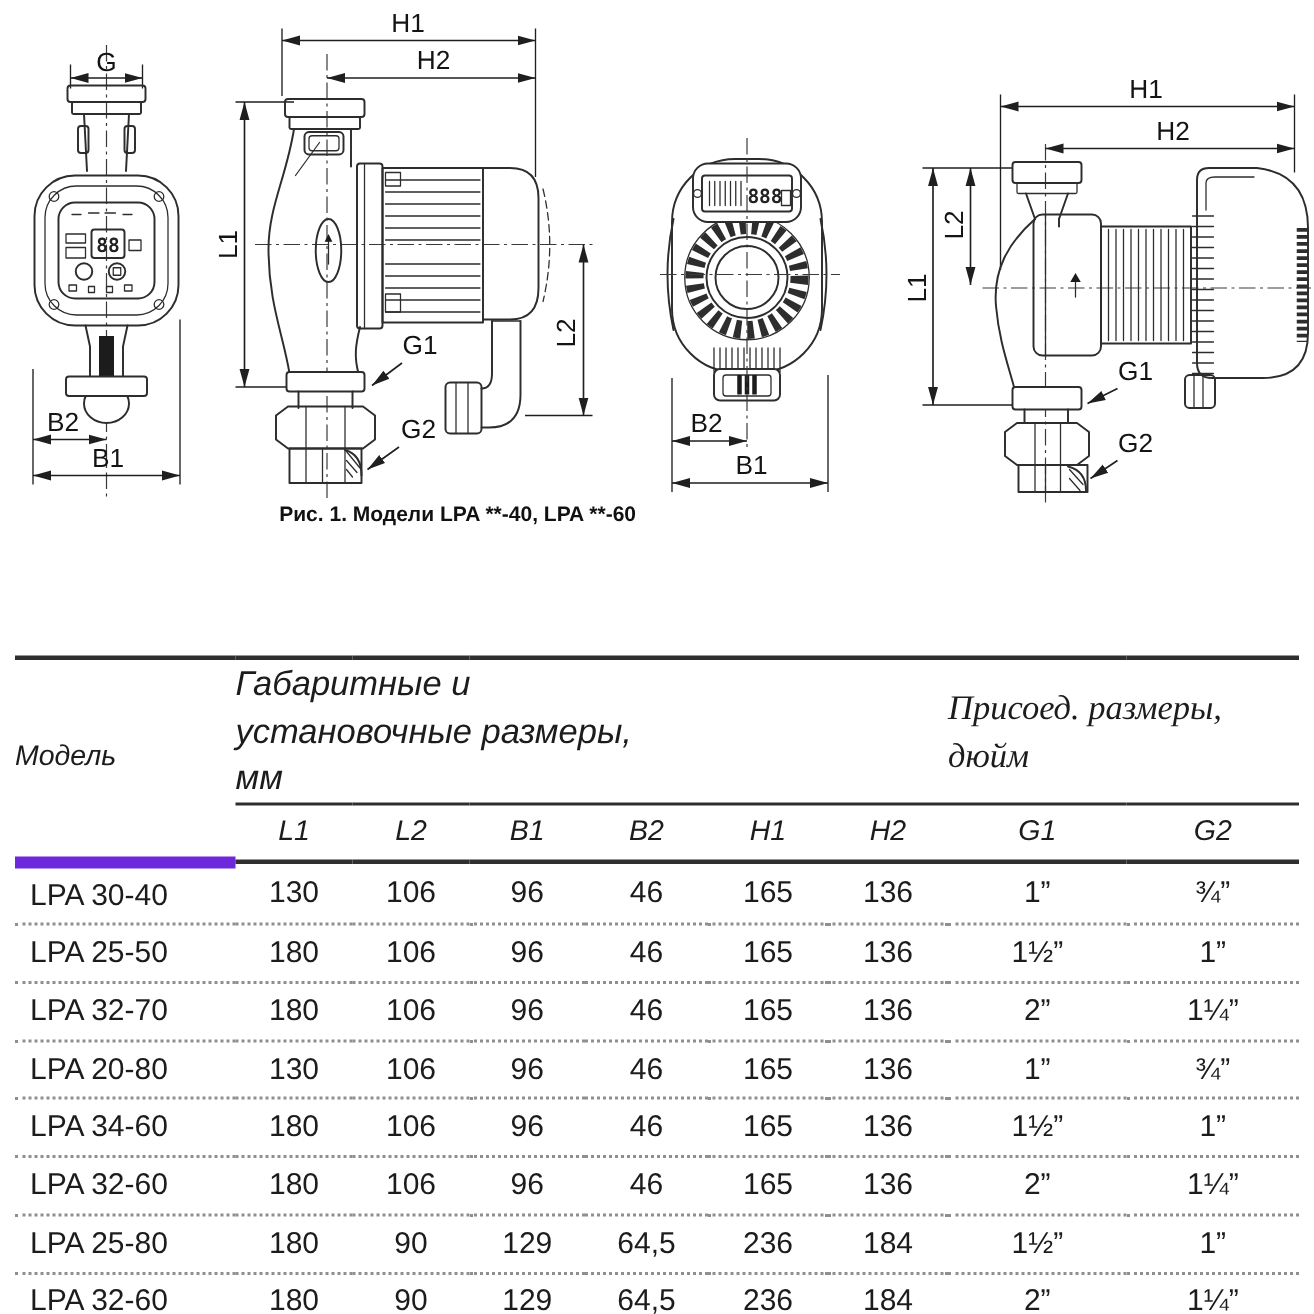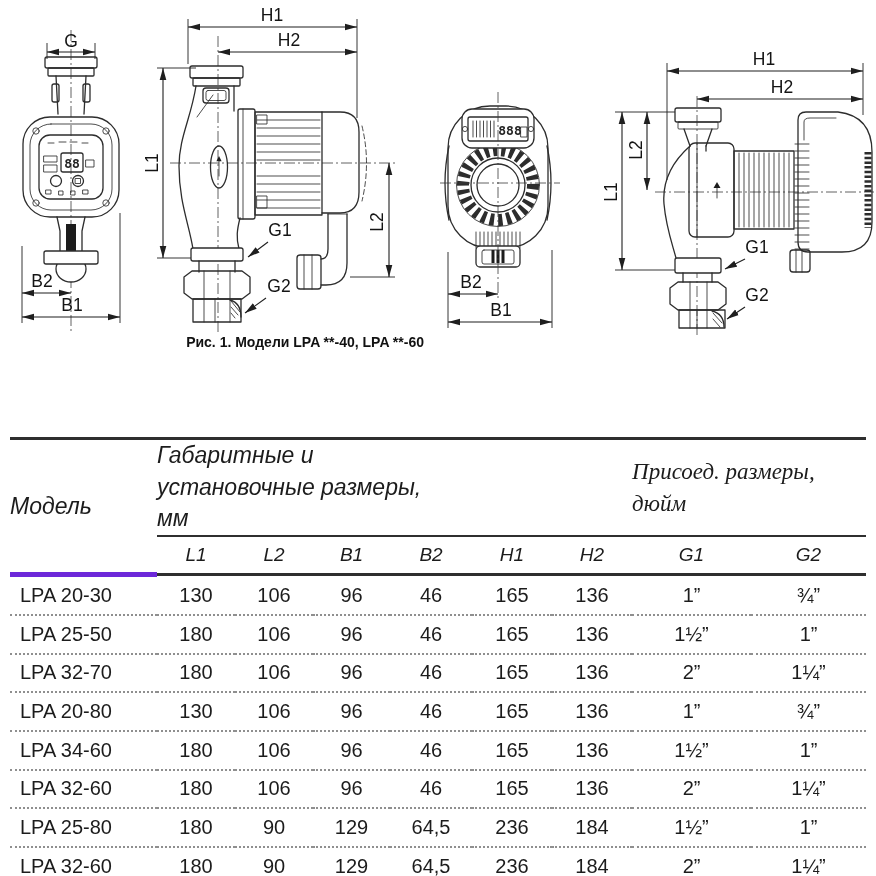--- a/index.html
+++ b/index.html
@@ -23,22 +23,22 @@
   .dk{fill:#1c1c1c;stroke:none;}
   .hid{stroke-dasharray:5 3;}
   text.dlbl{font-family:"Liberation Sans",sans-serif;font-size:17.5px;fill:#141414;}
   text.seg{font-family:"DejaVu Sans Mono",monospace;font-size:13px;font-weight:bold;fill:#222;}
 
   
   .tblwrap{position:absolute;left:10px;top:437px;width:856px;}
   table.dims{border-collapse:collapse;table-layout:fixed;width:856px;
              border-top:3px solid #2f2f2f;}
   table.dims th,table.dims td{padding:0;font-weight:normal;}
-  th.modelh{font-style:italic;font-size:23px;text-align:left;padding-left:10px;
-            vertical-align:middle;border-bottom:5px solid #6d28d9;}
+  th.modelh{font-style:italic;font-size:19px;text-align:left;padding-left:10px;
+            vertical-align:middle;border-bottom:8px solid #6d28d9;}
   tr.groups th.grp{font-style:italic;font-size:23px;line-height:1.38;height:74px;
                    text-align:left;vertical-align:middle;border-bottom:2px solid #2f2f2f;}
   tr.groups th.grp span{display:inline-block;}
   th.g1span span{max-width:290px;}
   th.g2span span{max-width:185px;font-family:Liberation Serif, serif;}
   tr.subhead th{font-style:italic;font-size:19px;height:36px;text-align:center;
                 vertical-align:middle;border-bottom:3px solid #2f2f2f;}
   tbody td{font-size:20px;height:36.7px;text-align:center;vertical-align:middle;
            border-bottom:2px dotted #8f8f8f;}
   tbody td.model{text-align:left;padding-left:10px;}
@@ -285,21 +285,21 @@
           <th>B1</th>
           <th>B2</th>
           <th>H1</th>
           <th>H2</th>
           <th>G1</th>
           <th>G2</th>
         </tr>
       </thead>
       <tbody>
         <tr>
-          <td class="model">LPA 20-30</td>
+          <td class="model">LPA 30-40</td>
           <td>130</td>
           <td>106</td>
           <td>96</td>
           <td>46</td>
           <td>165</td>
           <td>136</td>
           <td>1”</td>
           <td>¾”</td>
         </tr>
         <tr>

